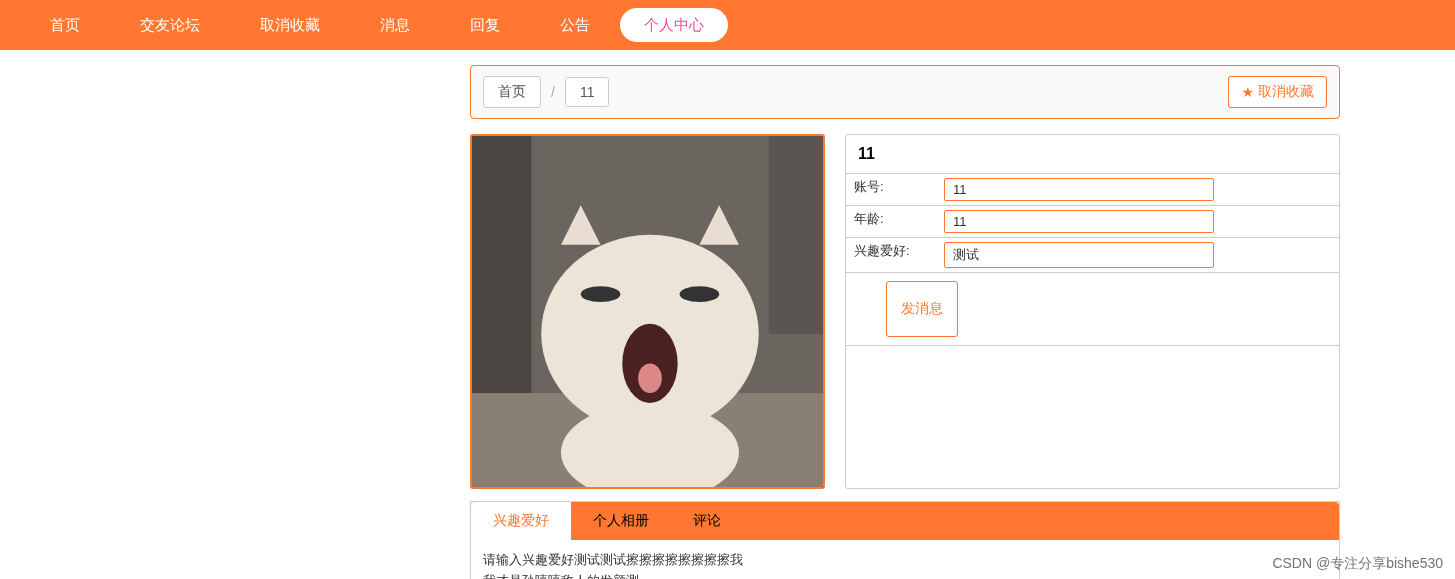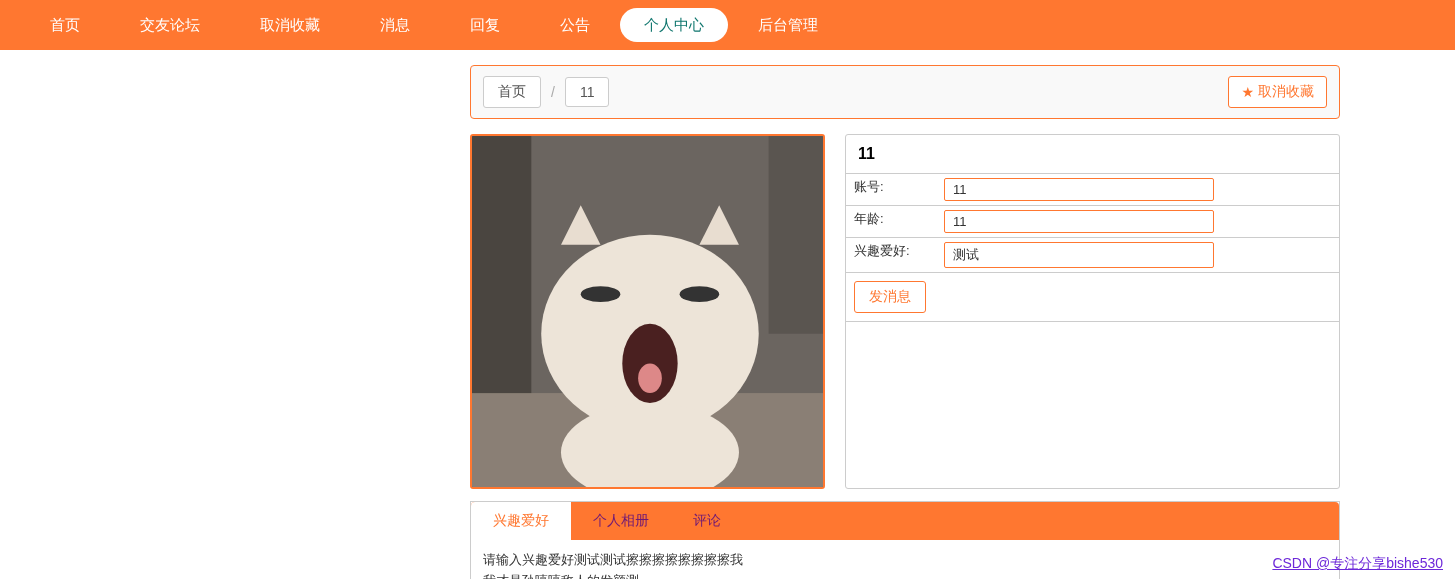--- a/index.html
+++ b/index.html
@@ -16,21 +16,21 @@
       color: #fff;
       padding: 0 30px;
       cursor: pointer;
       font-size: 15px;
       height: 34px;
       display: flex;
       align-items: center;
     }
     .nav-item.active {
       background: #fff;
-      color: #0f766e;
+      color: #ec4899;
       border-radius: 18px;
       padding: 0 24px;
     }
     
     .main-content {
       width: 870px;
       margin-left: 470px;
       margin-top: 15px;
     }
     
@@ -114,77 +114,76 @@
       border-radius: 2px;
       font-size: 13px;
       background: #fff;
       color: #333;
     }
     .msg-row { padding: 8px; border-bottom: 1px solid #ccc; }
     .msg-btn {
       border: 1px solid #ff7730;
       color: #ff7730;
       background: #fff;
-      padding: 6px 14px;
-      border-radius: 3px;
-      cursor: pointer;
-      font-size: 14px;
+      padding: 18px 14px;
+      border-radius: 3px;
+      cursor: pointer;
+      font-size: 14px;
+      margin-left: 32px;
     }
     .info-empty { flex: 1; }
     
     .tabs-card {
       margin-top: 12px;
       border: 1px solid #ccc;
     }
     .tabs-header {
       background: #ff7730;
       display: flex;
       overflow: hidden;
       border-top-left-radius: 4px;
       border-top-right-radius: 4px;
     }
     .tab {
       padding: 10px 22px;
-      color: #701a75;
+      color: #000000;
       cursor: pointer;
       font-size: 14px;
     }
     .tab.active {
       background: #fff;
       color: #ff7730;
     }
     .tab-content {
       padding: 10px 12px;
       font-size: 13px;
       line-height: 1.6;
       color: #333;
       min-height: 50px;
     }
     
     .watermark {
       position: fixed;
       bottom: 6px;
       right: 12px;
-      color: #6d28d9;
-      font-size: 14px;
-      text-decoration: underline;
+      color: #737373;
+      font-size: 14px;
     }
   </style>
 </head>
 <body>
 
 <div class="top-nav">
   <div class="nav-item">首页</div>
   <div class="nav-item">交友论坛</div>
   <div class="nav-item">取消收藏</div>
   <div class="nav-item">消息</div>
   <div class="nav-item">回复</div>
   <div class="nav-item">公告</div>
   <div class="nav-item active">个人中心</div>
-  <div class="nav-item">后台管理</div>
 </div>
 
 <div class="main-content">
 
   <div class="breadcrumb-bar">
     <div class="breadcrumb-left">
       <span class="crumb-box">首页</span>
       <span class="crumb-sep">/</span>
       <span class="crumb-box">11</span>
     </div>

